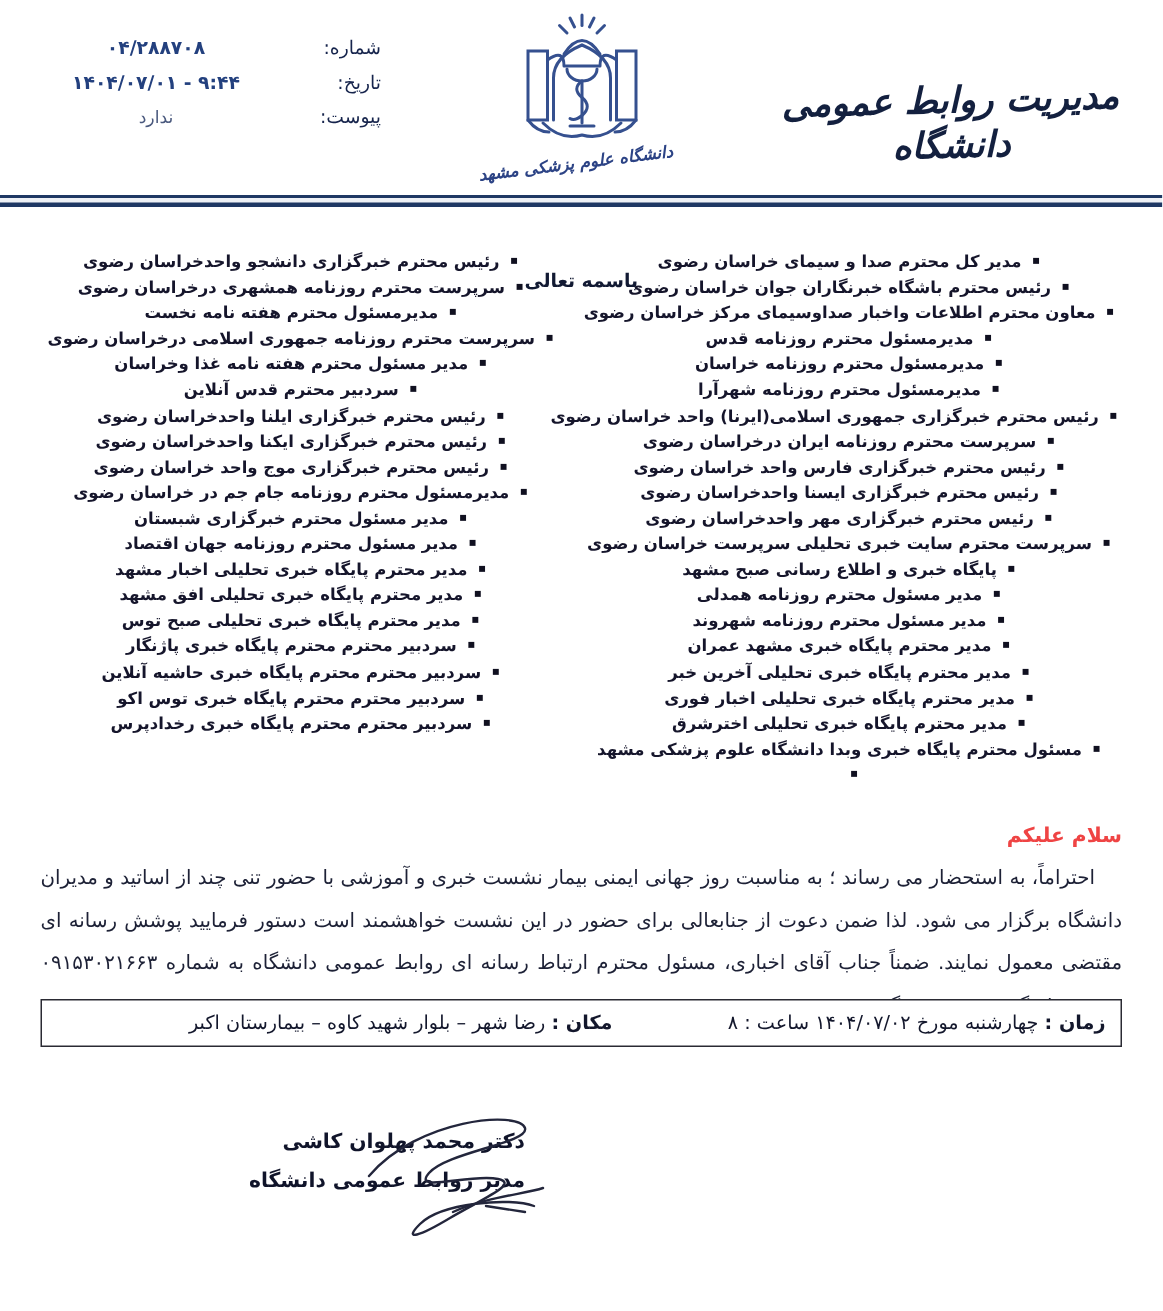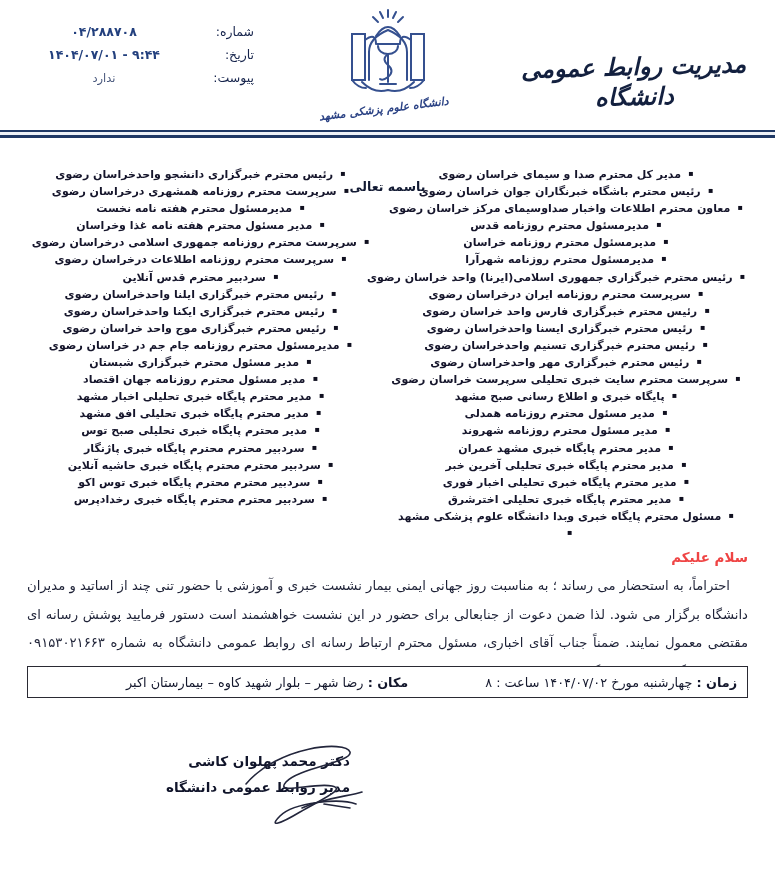--- a/index.html
+++ b/index.html
@@ -158,40 +158,38 @@
         <li class="recipient-item"><span class="bullet">▪</span><span class="recipient-text">مدیر کل محترم صدا و سیمای خراسان رضوی</span></li>
         <li class="recipient-item"><span class="bullet">▪</span><span class="recipient-text">رئیس محترم باشگاه خبرنگاران جوان خراسان رضوی</span></li>
         <li class="recipient-item"><span class="bullet">▪</span><span class="recipient-text">معاون محترم اطلاعات واخبار صداوسیمای مرکز خراسان رضوی</span></li>
         <li class="recipient-item"><span class="bullet">▪</span><span class="recipient-text">مدیرمسئول محترم روزنامه قدس</span></li>
         <li class="recipient-item"><span class="bullet">▪</span><span class="recipient-text">مدیرمسئول محترم روزنامه خراسان</span></li>
         <li class="recipient-item"><span class="bullet">▪</span><span class="recipient-text">مدیرمسئول محترم روزنامه شهرآرا</span></li>
         <li class="recipient-item"><span class="bullet">▪</span><span class="recipient-text">رئیس محترم خبرگزاری جمهوری اسلامی(ایرنا) واحد خراسان رضوی</span></li>
         <li class="recipient-item"><span class="bullet">▪</span><span class="recipient-text">سرپرست محترم روزنامه ایران درخراسان رضوی</span></li>
         <li class="recipient-item"><span class="bullet">▪</span><span class="recipient-text">رئیس محترم خبرگزاری فارس واحد خراسان رضوی</span></li>
         <li class="recipient-item"><span class="bullet">▪</span><span class="recipient-text">رئیس محترم خبرگزاری ایسنا واحدخراسان رضوی</span></li>
-        <li class="recipient-item"><span class="bullet">▪</span><span class="recipient-text">رئیس محترم خبرگزاری تسنیم واحدخراسان رضوی</span></li>
         <li class="recipient-item"><span class="bullet">▪</span><span class="recipient-text">رئیس محترم خبرگزاری مهر واحدخراسان رضوی</span></li>
         <li class="recipient-item"><span class="bullet">▪</span><span class="recipient-text">سرپرست محترم سایت خبری تحلیلی سرپرست خراسان رضوی</span></li>
         <li class="recipient-item"><span class="bullet">▪</span><span class="recipient-text">پایگاه خبری و اطلاع رسانی صبح مشهد</span></li>
         <li class="recipient-item"><span class="bullet">▪</span><span class="recipient-text">مدیر مسئول محترم روزنامه همدلی</span></li>
         <li class="recipient-item"><span class="bullet">▪</span><span class="recipient-text">مدیر مسئول محترم روزنامه شهروند</span></li>
         <li class="recipient-item"><span class="bullet">▪</span><span class="recipient-text">مدیر محترم پایگاه خبری مشهد عمران</span></li>
         <li class="recipient-item"><span class="bullet">▪</span><span class="recipient-text">مدیر محترم پایگاه خبری تحلیلی آخرین خبر</span></li>
         <li class="recipient-item"><span class="bullet">▪</span><span class="recipient-text">مدیر محترم پایگاه خبری تحلیلی اخبار فوری</span></li>
         <li class="recipient-item"><span class="bullet">▪</span><span class="recipient-text">مدیر محترم پایگاه خبری تحلیلی اخترشرق</span></li>
         <li class="recipient-item"><span class="bullet">▪</span><span class="recipient-text">مسئول محترم پایگاه خبری وبدا دانشگاه علوم پزشکی مشهد</span></li>
         <li class="recipient-item"><span class="bullet">▪</span><span class="recipient-text"></span></li>
       </ul>
     <ul class="col col-left">
         <li class="recipient-item"><span class="bullet">▪</span><span class="recipient-text">رئیس محترم خبرگزاری دانشجو واحدخراسان رضوی</span></li>
         <li class="recipient-item"><span class="bullet">▪</span><span class="recipient-text">سرپرست محترم روزنامه همشهری درخراسان رضوی</span></li>
         <li class="recipient-item"><span class="bullet">▪</span><span class="recipient-text">مدیرمسئول محترم هفته نامه نخست</span></li>
+        <li class="recipient-item"><span class="bullet">▪</span><span class="recipient-text">سرپرست محترم روزنامه جمهوری اسلامی درخراسان رضوی</span></li>
         <li class="recipient-item"><span class="bullet">▪</span><span class="recipient-text">مدیر مسئول محترم هفته نامه غذا وخراسان</span></li>
-        <li class="recipient-item"><span class="bullet">▪</span><span class="recipient-text">سرپرست محترم روزنامه جمهوری اسلامی درخراسان رضوی</span></li>
-        <li class="recipient-item"><span class="bullet">▪</span><span class="recipient-text">سرپرست محترم روزنامه اطلاعات درخراسان رضوی</span></li>
         <li class="recipient-item"><span class="bullet">▪</span><span class="recipient-text">سردبیر محترم قدس آنلاین</span></li>
         <li class="recipient-item"><span class="bullet">▪</span><span class="recipient-text">رئیس محترم خبرگزاری ایلنا واحدخراسان رضوی</span></li>
         <li class="recipient-item"><span class="bullet">▪</span><span class="recipient-text">رئیس محترم خبرگزاری ایکنا واحدخراسان رضوی</span></li>
         <li class="recipient-item"><span class="bullet">▪</span><span class="recipient-text">رئیس محترم خبرگزاری موج واحد خراسان رضوی</span></li>
         <li class="recipient-item"><span class="bullet">▪</span><span class="recipient-text">مدیرمسئول محترم روزنامه جام جم در خراسان رضوی</span></li>
         <li class="recipient-item"><span class="bullet">▪</span><span class="recipient-text">مدیر مسئول محترم خبرگزاری شبستان</span></li>
         <li class="recipient-item"><span class="bullet">▪</span><span class="recipient-text">مدیر مسئول محترم روزنامه جهان اقتصاد</span></li>
         <li class="recipient-item"><span class="bullet">▪</span><span class="recipient-text">مدیر محترم پایگاه خبری تحلیلی اخبار مشهد</span></li>
         <li class="recipient-item"><span class="bullet">▪</span><span class="recipient-text">مدیر محترم پایگاه خبری تحلیلی افق مشهد</span></li>
         <li class="recipient-item"><span class="bullet">▪</span><span class="recipient-text">مدیر محترم پایگاه خبری تحلیلی صبح توس</span></li>

